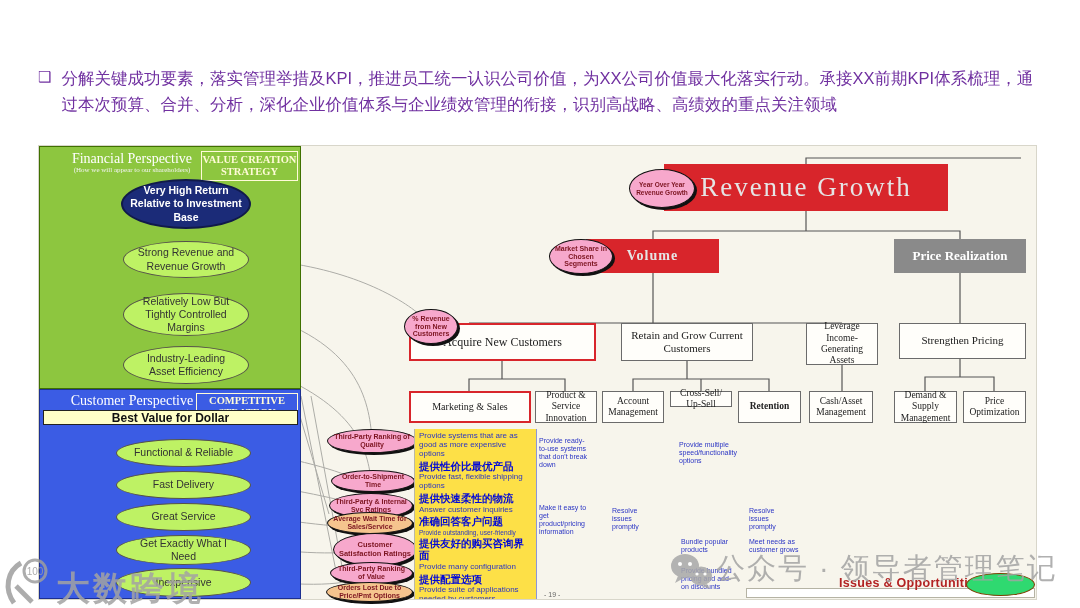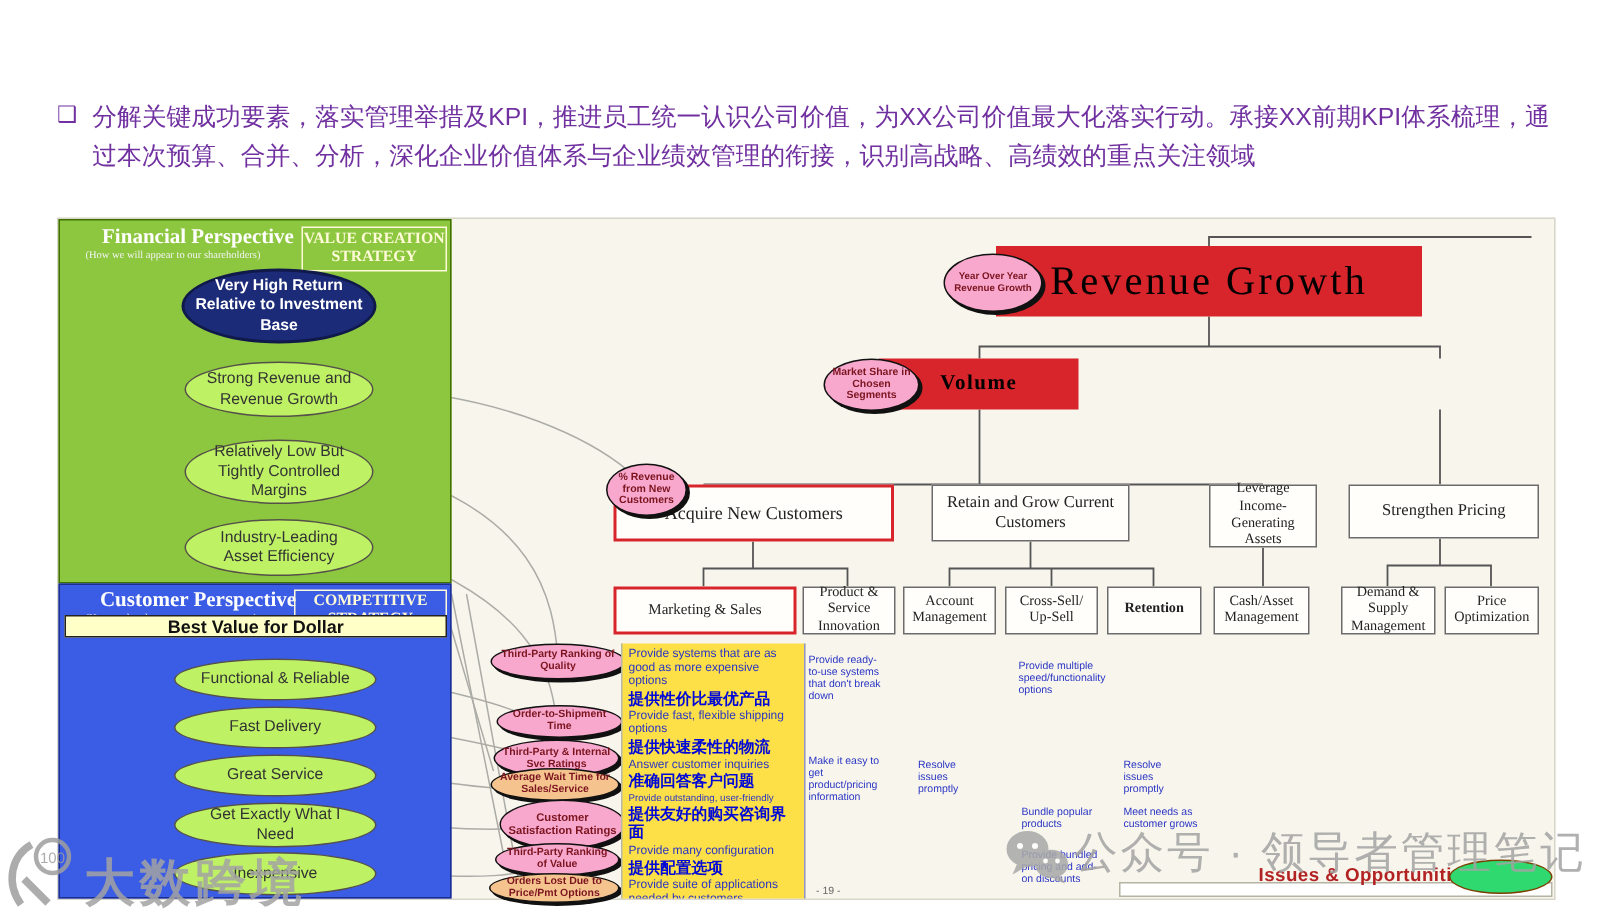--- a/index.html
+++ b/index.html
@@ -14,30 +14,30 @@
   .bullet-text{color:#7030a0;font-size:16.5px;line-height:1.55;}
 
   
   #diagram{left:38px;top:145px;width:997px;height:453px;background:#f7f5ec;border:1px solid #d8d6ca;}
   #diagram > *{position:absolute;}
   svg.layer{left:0;top:0;pointer-events:none;}
 
   
   .panel-green{left:0;top:0;width:262px;height:243px;background:#8dc63f;border:1px solid #3f7000;box-sizing:border-box;}
   .panel-blue{left:0;top:243px;width:262px;height:210px;background:#3b5ce4;border:1px solid #1c2f90;box-sizing:border-box;}
-  .persp-title{font-family:"Liberation Serif",serif;color:#fff;font-weight:bold;font-size:14px;text-align:center;line-height:1;}
-  .persp-sub{font-family:"Liberation Serif",serif;color:#f4f4f4;font-size:7px;text-align:left;line-height:1.2;}
+  .persp-title{font-family:"Liberation Serif",serif;color:#fff;font-weight:normal;font-size:14px;text-align:center;line-height:1;}
+  .persp-sub{font-family:"Liberation Serif",serif;color:#f4f4f4;font-size:7px;text-align:center;line-height:1.2;}
   .strategy-box{border:1px solid #fffbd8;color:#fffbd8;font-family:"Liberation Serif",serif;font-weight:bold;font-size:10.5px;text-align:center;display:flex;align-items:center;justify-content:center;line-height:1.15;box-sizing:border-box;}
   .oval{border-radius:50%;display:flex;align-items:center;justify-content:center;text-align:center;box-sizing:border-box;}
   .oval-navy{background:#1b2b78;border:2px solid #101a4a;color:#fff;font-weight:bold;font-size:10.5px;line-height:1.25;}
   .oval-white{background:#bef264;border:1.5px solid #55514a;color:#333;font-size:10.5px;line-height:1.25;padding:2px 10px;}
   .banner{background:#ffffc8;border:1.5px solid #222;color:#111;font-weight:bold;font-size:12px;display:flex;align-items:center;justify-content:center;box-sizing:border-box;}
 
   
-  .red-box{background:#d8252b;color:#000000;font-family:"Liberation Serif",serif;display:flex;align-items:center;justify-content:center;text-align:center;}
+  .red-box{background:#d8252b;color:#e5e5e5;font-family:"Liberation Serif",serif;display:flex;align-items:center;justify-content:center;text-align:center;}
   .gray-box{background:#8a8a8a;color:#fff;font-family:"Liberation Serif",serif;display:flex;align-items:center;justify-content:center;text-align:center;}
   .node{background:#fffefa;border:1px solid #6b6b6b;color:#222;font-family:"Liberation Serif",serif;display:flex;align-items:center;justify-content:center;text-align:center;font-size:9.5px;line-height:1.2;box-sizing:border-box;padding:1px 2px;}
   .node.redb{border:2px solid #d8252b;}
 
   
   .m-oval{border-radius:50%;background:#f7a8cc;border:1.5px solid #111;box-shadow:2px 2px 0 #111;color:#7c1420;font-weight:bold;font-size:7px;line-height:1.1;display:flex;align-items:center;justify-content:center;text-align:center;box-sizing:border-box;padding:1px 3px;}
   .m-oval.tan{background:#f5c48e;}
 
   
   .notes-panel{left:375px;top:283px;width:123px;height:170px;background:#fde047;border-left:1px solid #b9b7a6;border-right:1px solid #8d96d8;box-sizing:border-box;padding:3px 4px;display:flex;flex-direction:column;gap:1px;overflow:hidden;}
@@ -127,31 +127,32 @@
     <div class="oval oval-white" style="left:77px;top:325px;width:135px;height:28px;">Fast Delivery</div>
     <div class="oval oval-white" style="left:77px;top:357px;width:135px;height:28px;">Great Service</div>
     <div class="oval oval-white" style="left:77px;top:389px;width:135px;height:30px;">Get Exactly What I Need</div>
     <div class="oval oval-white" style="left:77px;top:422px;width:135px;height:29px;">Inexpensive</div>
 
     <div class="red-box" style="left:625px;top:18px;width:284px;height:47px;font-size:27px;letter-spacing:2px;">Revenue Growth</div>
     <div class="m-oval" style="left:590px;top:23px;width:66px;height:39px;font-size:6.5px;">Year Over Year Revenue Growth</div>
 
     <div class="red-box" style="left:547px;top:93px;width:133px;height:34px;font-size:14px;font-weight:bold;letter-spacing:1px;">Volume</div>
     <div class="m-oval" style="left:510px;top:93px;width:64px;height:35px;">Market Share in Chosen Segments</div>
+    <div class="gray-box" style="left:855px;top:93px;width:132px;height:34px;font-size:13px;font-weight:bold;">Price Realization</div>
 
     <div class="node redb" style="left:370px;top:177px;width:187px;height:38px;font-size:12px;">Acquire New Customers</div>
     <div class="m-oval" style="left:365px;top:163px;width:54px;height:35px;z-index:5;">% Revenue from New Customers</div>
     <div class="node" style="left:582px;top:177px;width:132px;height:38px;font-size:11px;">Retain and Grow Current Customers</div>
     <div class="node" style="left:767px;top:177px;width:72px;height:42px;font-size:9.5px;">Leverage Income-Generating Assets</div>
     <div class="node" style="left:860px;top:177px;width:127px;height:36px;font-size:11px;">Strengthen Pricing</div>
 
     <div class="node redb" style="left:370px;top:245px;width:122px;height:32px;font-size:10px;">Marketing &amp; Sales</div>
     <div class="node" style="left:496px;top:245px;width:62px;height:32px;">Product &amp; Service Innovation</div>
     <div class="node" style="left:563px;top:245px;width:62px;height:32px;">Account Management</div>
-    <div class="node" style="left:631px;top:245px;width:62px;height:32px;">Cross-Sell/ Up-Sell</div>
+    <div class="node" style="left:631px;top:245px;width:62px;height:16px;">Cross-Sell/ Up-Sell</div>
     <div class="node" style="left:699px;top:245px;width:63px;height:32px;font-weight:bold;">Retention</div>
     <div class="node" style="left:770px;top:245px;width:64px;height:32px;">Cash/Asset Management</div>
     <div class="node" style="left:855px;top:245px;width:63px;height:32px;">Demand &amp; Supply Management</div>
     <div class="node" style="left:924px;top:245px;width:63px;height:32px;">Price Optimization</div>
 
     <div class="m-oval" style="left:288px;top:283px;width:90px;height:24px;">Third-Party Ranking of Quality</div>
     <div class="m-oval" style="left:292px;top:324px;width:84px;height:22px;">Order-to-Shipment Time</div>
     <div class="m-oval" style="left:290px;top:347px;width:84px;height:25px;">Third-Party &amp; Internal Svc Ratings</div>
     <div class="m-oval tan" style="left:288px;top:366px;width:86px;height:22px;">Average Wait Time for Sales/Service</div>
     <div class="m-oval" style="left:294px;top:387px;width:84px;height:33px;font-size:7.5px;">Customer Satisfaction Ratings</div>

